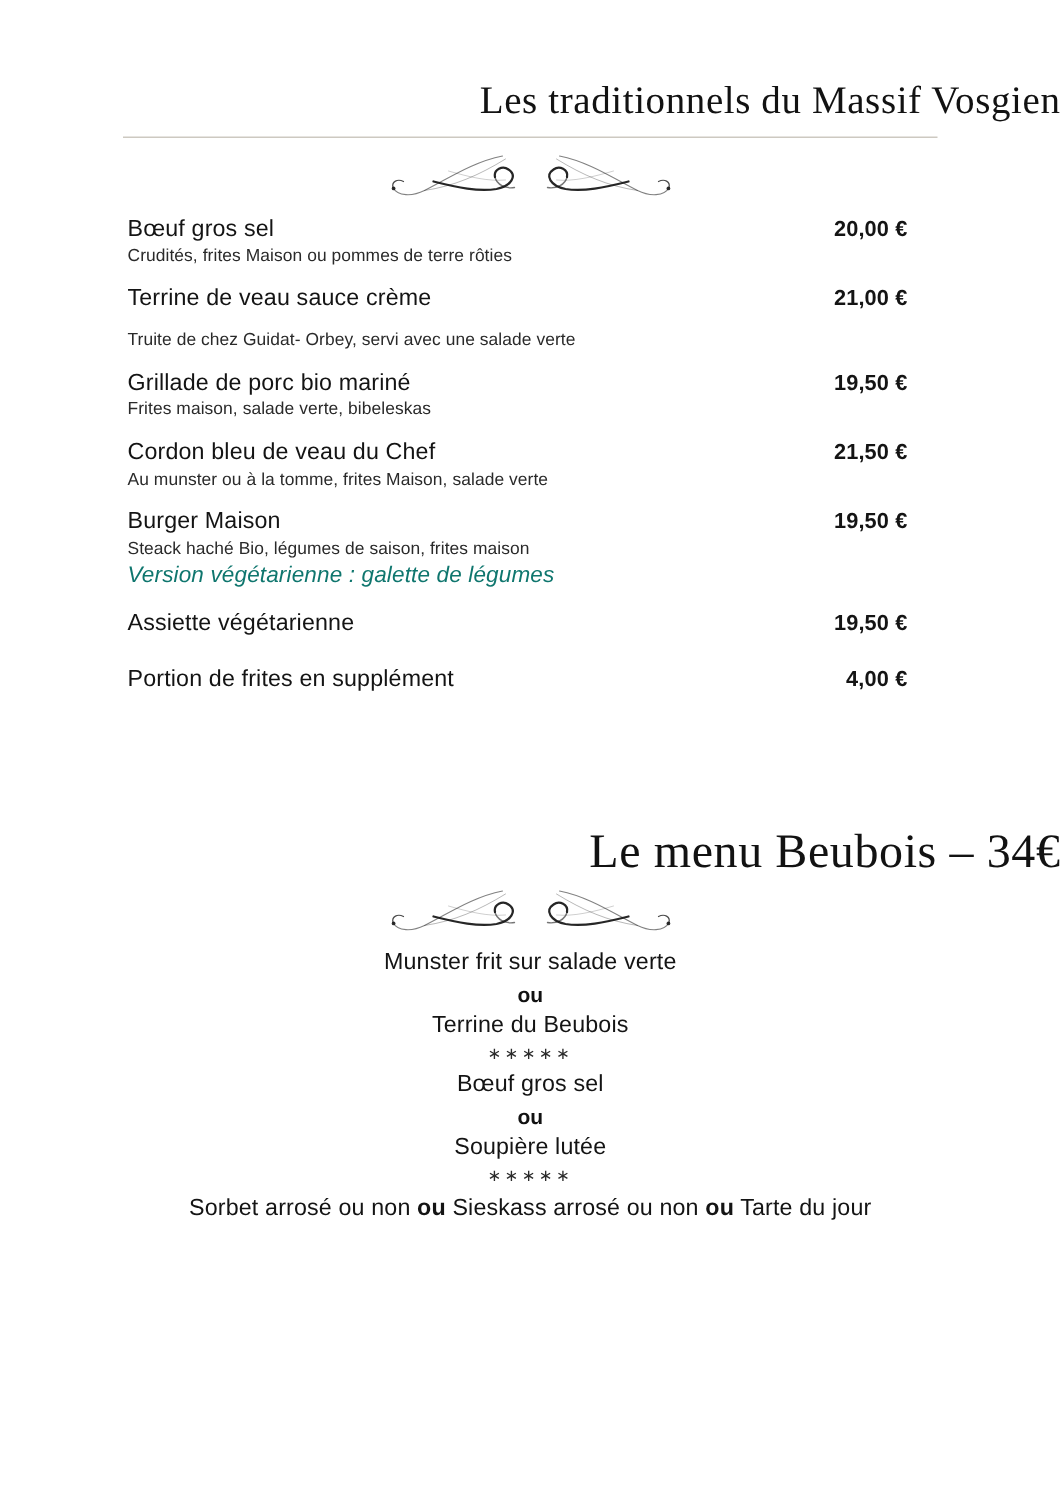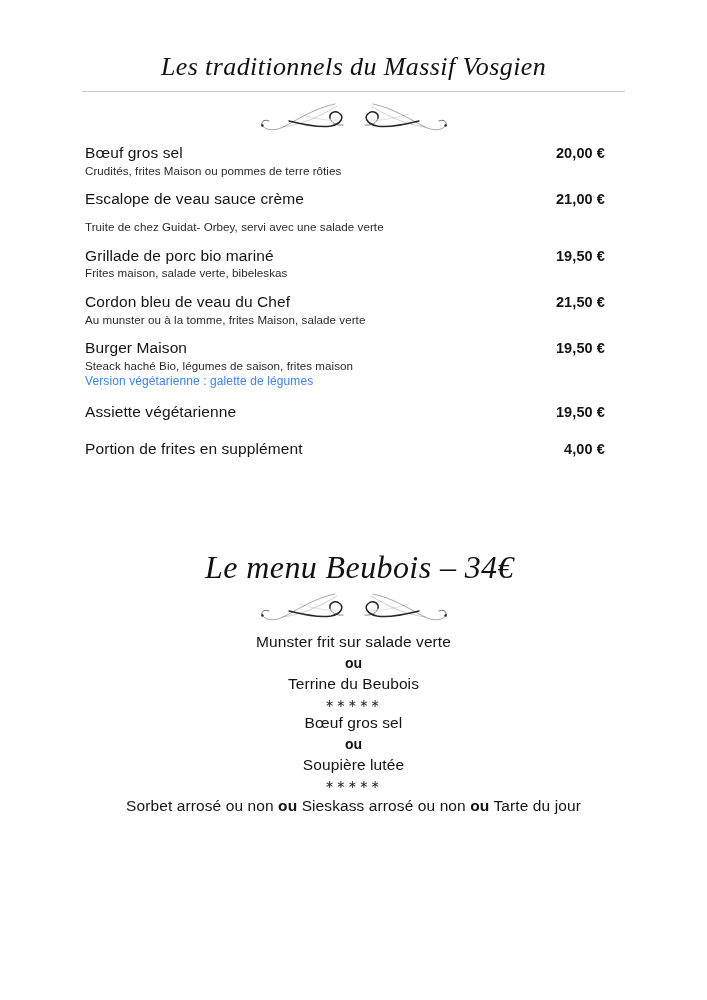--- a/index.html
+++ b/index.html
@@ -18,25 +18,24 @@
 
   .page {
     position: absolute;
     inset: 0;
     background: #ffffff;
   }
 
   
   .section-title {
     font-family: "Liberation Serif", "DejaVu Serif", serif;
-    font-style: italic;
     font-size: 26px;
     font-weight: 400;
     color: #121212;
-    text-align: center;
+    text-align: right;
     letter-spacing: 0.4px;
     white-space: nowrap;
   }
 
   #title-traditionnels {
     position: absolute;
     top: 52px;
     left: 0;
     right: 0;
   }
@@ -95,24 +94,25 @@
     text-align: right;
     letter-spacing: 0.1px;
   }
   .dish-desc {
     font-size: 11.6px;
     color: #2a2a2a;
     line-height: 1.42;
     letter-spacing: 0.05px;
   }
   .dish-extra {
-    font-size: 12px;
-    color: #3b82f6;
+    font-size: 15px;
+    color: #0f766e;
     line-height: 1.3;
     letter-spacing: 0.1px;
+    font-style: italic;
   }
   .dish.wide-gap { margin-bottom: 17px; }
   .dish.tight { margin-bottom: 12px; }
 
   
   #title-beubois {
     position: absolute;
     top: 549px;
     left: 12px;
     right: 0;
@@ -191,21 +191,21 @@
     <div class="dish">
       <div class="dish-row">
         <div class="dish-name">Bœuf gros sel</div>
         <div class="dish-price">20,00 €</div>
       </div>
       <div class="dish-desc">Crudités, frites Maison ou pommes de terre rôties</div>
     </div>
 
     <div class="dish">
       <div class="dish-row">
-        <div class="dish-name">Escalope de veau sauce crème</div>
+        <div class="dish-name">Terrine de veau sauce crème</div>
         <div class="dish-price">21,00 €</div>
       </div>
     </div>
 
     <div class="dish">
       <div class="dish-desc">Truite de chez Guidat- Orbey, servi avec une salade verte</div>
     </div>
 
     <div class="dish">
       <div class="dish-row">

